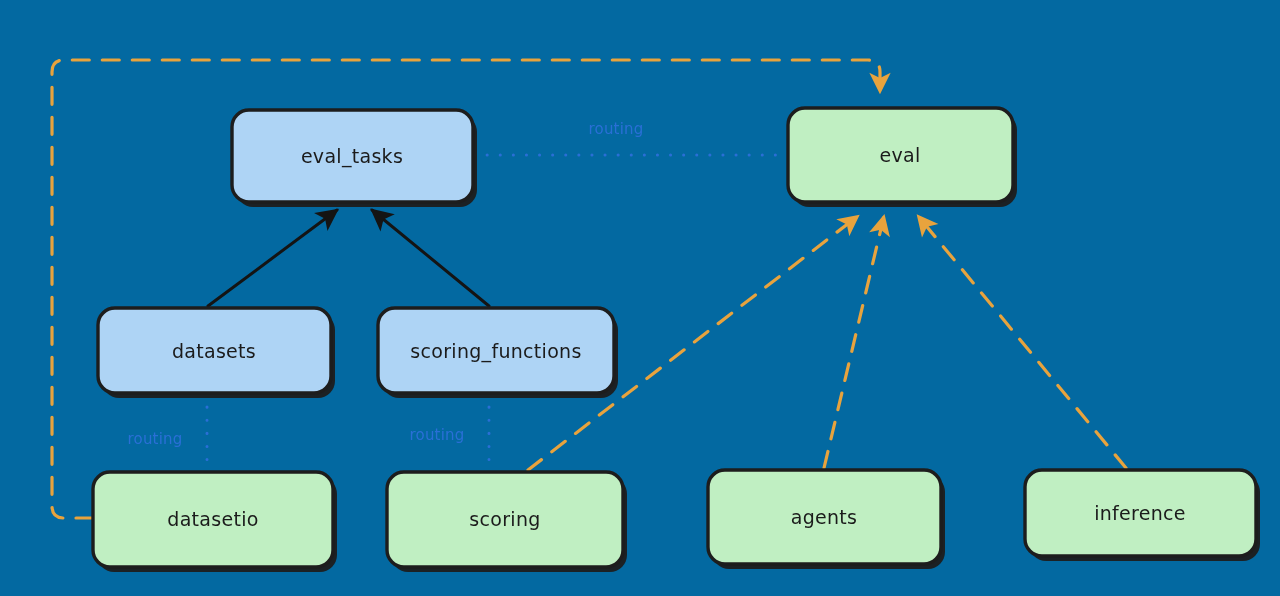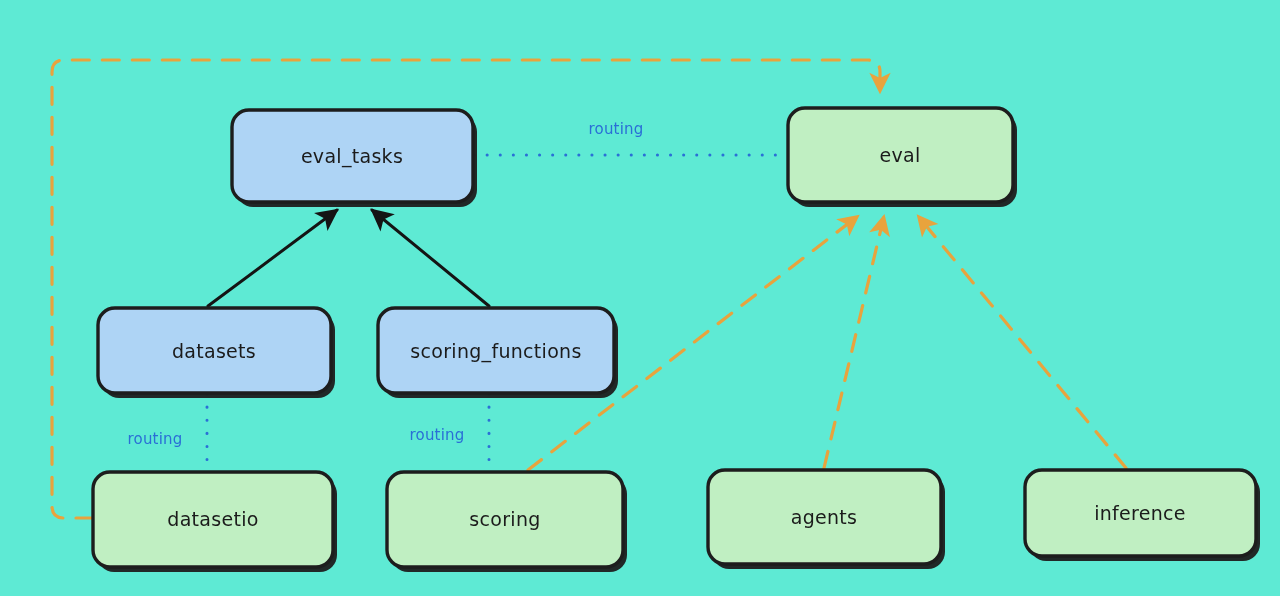--- a/index.html
+++ b/index.html
@@ -10,21 +10,21 @@
   body {
     width: 1280px;
     height: 596px;
     overflow: hidden;
     font-family: "DejaVu Sans", sans-serif;
   }
   #diagram-root {
     position: relative;
     width: 1280px;
     height: 596px;
-    background: #5eead4;
+    background: #0369a1;
   }
   svg.diagram-canvas {
     position: absolute;
     left: 0;
     top: 0;
     width: 1280px;
     height: 596px;
   }
   .node-label {
     font-family: "DejaVu Sans", sans-serif;

